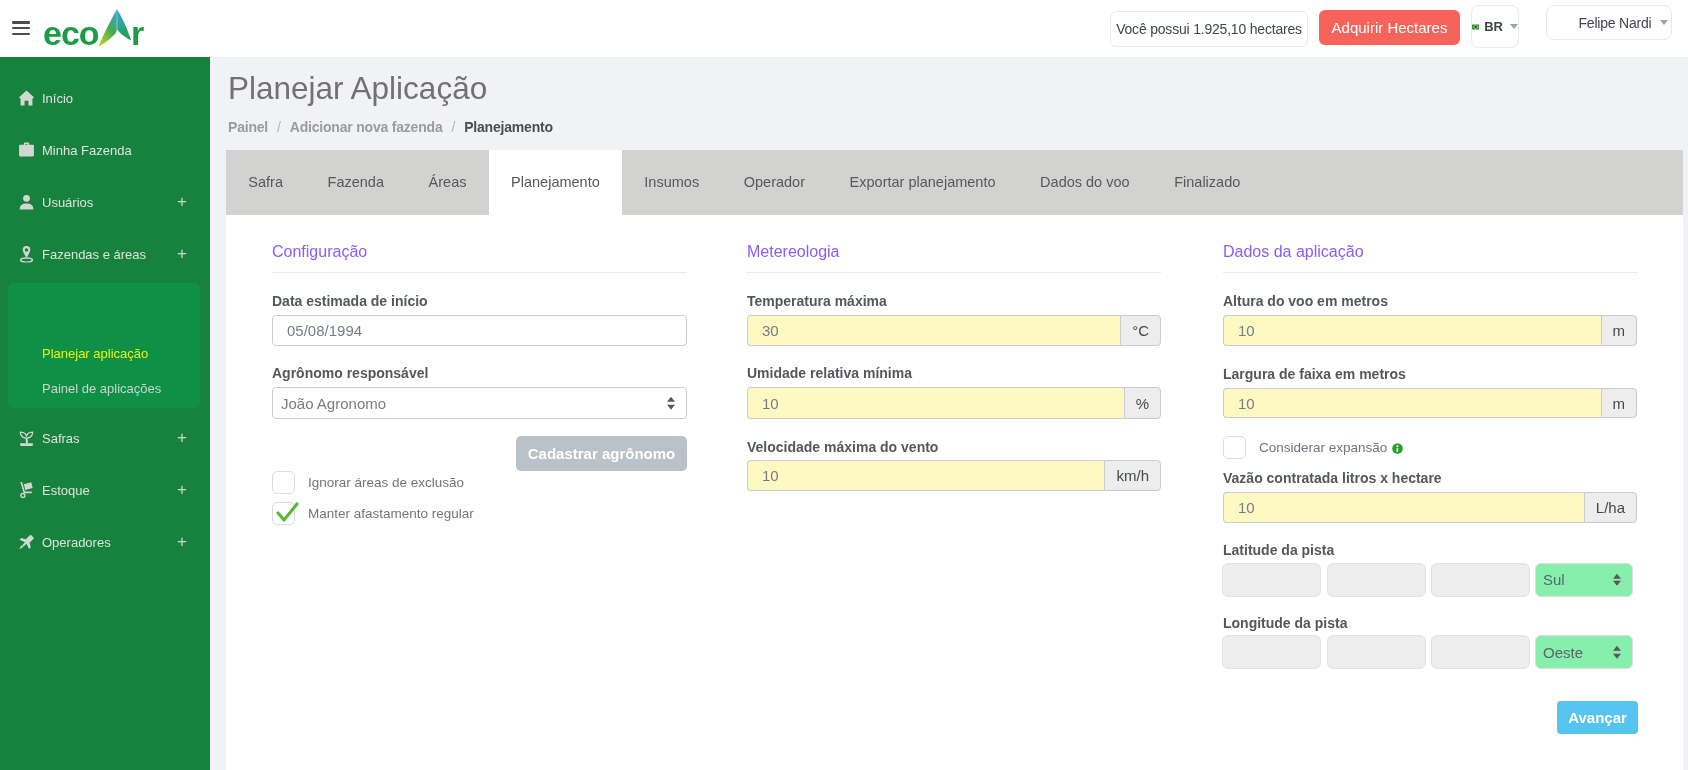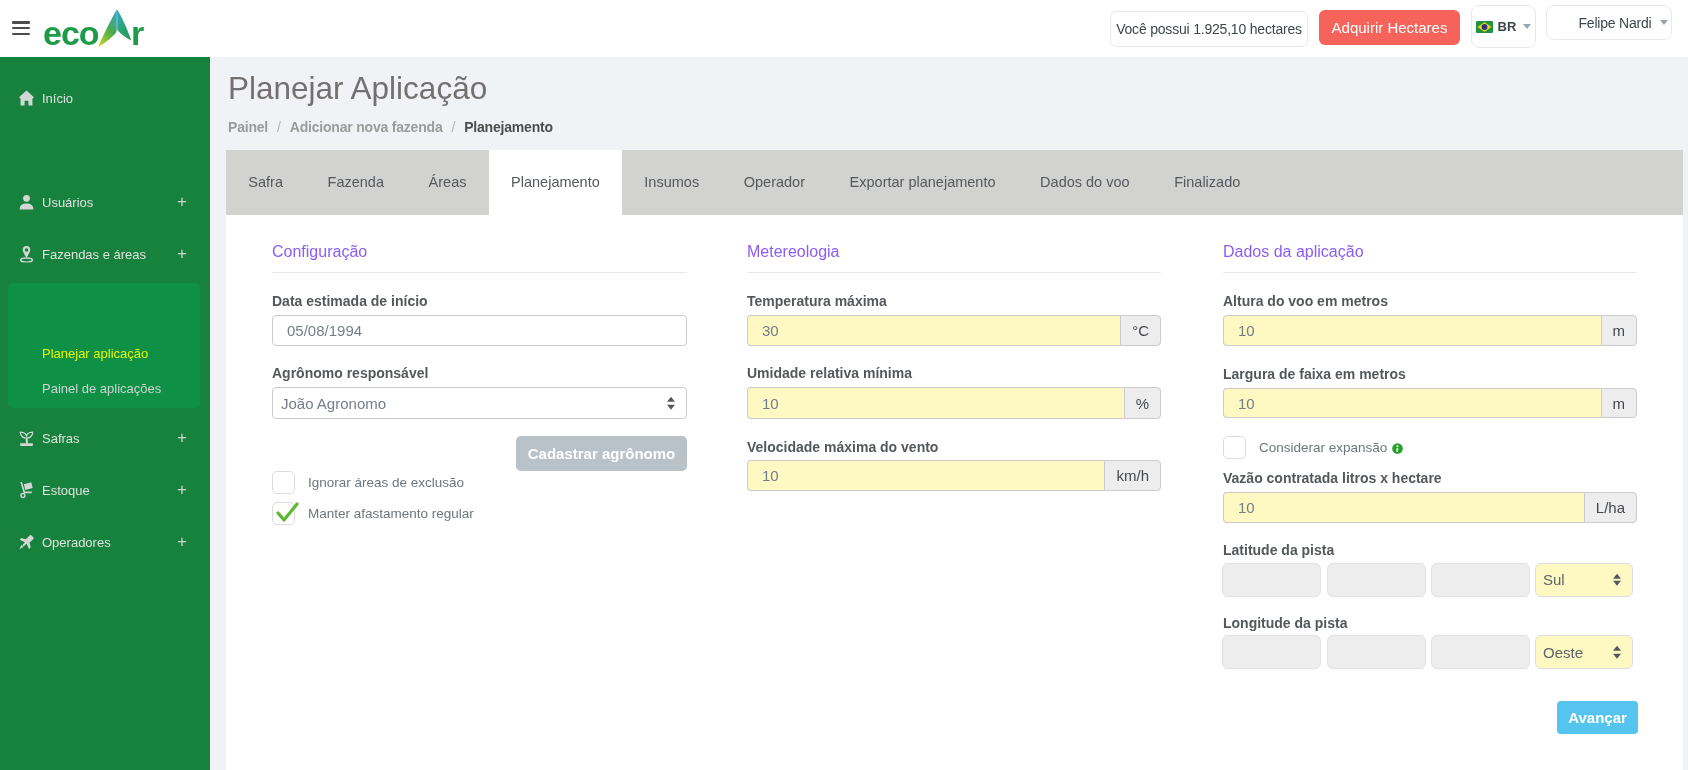--- a/index.html
+++ b/index.html
@@ -7,21 +7,21 @@
 html,body { width:1688px; height:770px; }
 body { font-family:"Liberation Sans",sans-serif; background:#f0f2f6; position:relative; overflow:hidden; }
 
 
 .header { position:absolute; top:0; left:0; width:1688px; height:57px; background:#fff; }
 .burger { position:absolute; left:12px; top:21px; width:18px; height:14px; }
 .burger div { height:2.6px; background:#4d4d4d; border-radius:1px; margin-bottom:3.3px; }
 .hbtn { position:absolute; background:#fff; border:1px solid #e9e9ec; border-radius:6px; color:#40464e; font-size:14px; letter-spacing:-0.2px; white-space:nowrap; display:flex; align-items:center; justify-content:center; }
 .btn-hect { left:1110px; top:11px; width:198px; height:36px; }
 .btn-red { position:absolute; left:1319px; top:10px; width:141px; height:35px; background:#f6635b; border-radius:6px; color:#fff; font-size:15px; white-space:nowrap; display:flex; align-items:center; justify-content:center; }
-.btn-br { left:1471px; top:5px; width:65px; height:43px; border-radius:8px; font-weight:bold; font-size:13px; letter-spacing:0; gap:5px; }
+.btn-br { left:1471px; top:5px; width:48px; height:43px; border-radius:8px; font-weight:bold; font-size:13px; letter-spacing:0; gap:5px; }
 .btn-user { left:1546px; top:5px; width:126px; height:35px; border-radius:8px; font-size:14px;padding-left:28px; }
 .caret { display:inline-block; width:0; height:0; border-left:4.5px solid transparent; border-right:4.5px solid transparent; border-top:5.5px solid #9aa3ac; margin-left:8px; }
 
 
 .sidebar { position:absolute; top:57px; left:0; width:210px; height:713px; background:#17813e; }
 .menu-item { position:absolute; left:0; width:210px; height:52px; color:#dfe3dd; font-size:13px; }
 .menu-item .ic { position:absolute; left:18px; top:50%; transform:translateY(-50%); width:17px; height:17px; }
 .menu-item .txt { position:absolute; left:42px; top:50%; transform:translateY(-50%); }
 .menu-item .plus { position:absolute; right:23px; top:50%; transform:translateY(-50%); font-size:17px; font-weight:300; color:#cfd5cf; }
 .hlbox { position:absolute; left:8px; top:226px; width:192px; height:125px; background:#0e9147; border-radius:5px; }
@@ -50,21 +50,21 @@
 .igroup .ga { border:1px solid #cbcbcb; border-radius:0 4px 4px 0; background:#ededed; font-size:15px; color:#45494d; display:flex; align-items:center; justify-content:center; padding:0 11px; }
 .fselect { position:absolute; border:1px solid #cbcbcb; border-radius:4px; background:#fff; font-size:15px; color:#747e88; padding-left:8px; display:flex; align-items:center; }
 .spin { position:absolute; right:11px; top:50%; transform:translateY(-50%); width:8px; }
 .spin div.u { width:0; height:0; border-left:4px solid transparent; border-right:4px solid transparent; border-bottom:5px solid #55595e; margin-bottom:2.5px; }
 .spin div.d { width:0; height:0; border-left:4px solid transparent; border-right:4px solid transparent; border-top:5px solid #55595e; }
 .chk { position:absolute; width:23px; height:23px; background:#fff; border:1px solid #dcdcdc; border-radius:5px; }
 .chklabel { position:absolute; font-size:13.5px; color:#6e767e; }
 .gbtn { position:absolute; background:#b9c1c9; border-radius:5px; color:#fff; font-weight:bold; font-size:15px; display:flex; align-items:center; justify-content:center; }
 .bluebtn { position:absolute; left:1557px; top:701px; width:81px; height:33px; background:#55c4ef; border-radius:4px; color:#fff; font-weight:bold; font-size:15px; display:flex; align-items:center; justify-content:center; }
 .dinput { position:absolute; border:1px solid #e2e2e2; border-radius:6px; background:#ededed; }
-.dselect { position:absolute; border:1px solid #dedede; border-radius:6px; background:#fef9c3; font-size:15px; color:#5c646c; padding-left:7px; display:flex; align-items:center; }
+.dselect { position:absolute; border:1px solid #dedede; border-radius:6px; background:#86efac; font-size:15px; color:#5c646c; padding-left:7px; display:flex; align-items:center; }
 </style>
 </head>
 <body>
 
 <div class="header">
   <div class="burger">
       <div></div>
       <div></div>
       <div></div>
     </div>
@@ -103,20 +103,26 @@
     </div>
 </div>
 
 <div class="sidebar">
   <div class="menu-item" style="top:15px">
     <svg class="ic" viewBox="0 0 16 16">
         <path d="M8 1 L15 7.2 L13.6 8.6 L13.6 15 L9.8 15 L9.8 10.5 L6.2 10.5 L6.2 15 L2.4 15 L2.4 8.6 L1 7.2 Z" fill="#d2d7d2"></path>
       </svg>
     <span class="txt">Início</span>
   </div>
+  <div class="menu-item" style="top:67px">
+    <svg class="ic" viewBox="0 0 16 16">
+        <path d="M5.5 3 L5.5 1.5 Q5.5 1 6 1 L10 1 Q10.5 1 10.5 1.5 L10.5 3 L14 3 Q15 3 15 4 L15 13 Q15 14 14 14 L2 14 Q1 14 1 13 L1 4 Q1 3 2 3 Z M7 3 L9 3 L9 2.3 L7 2.3 Z M1 7.5 L7 7.5 L7 6.5 L9 6.5 L9 7.5 L15 7.5 L15 8.8 L9 8.8 L9 9.8 L7 9.8 L7 8.8 L1 8.8 Z" fill="#d2d7d2"></path>
+      </svg>
+    <span class="txt">Minha Fazenda</span>
+  </div>
   <div class="menu-item" style="top:119px">
     <svg class="ic" viewBox="0 0 16 16">
         <circle cx="8" cy="4.5" r="3.2" fill="#d2d7d2"></circle>
         <path d="M1.5 15 Q1.5 9.5 8 9.5 Q14.5 9.5 14.5 15 Z" fill="#d2d7d2"></path>
       </svg>
     <span class="txt">Usuários</span>
     <span class="plus">+</span>
   </div>
   <div class="menu-item" style="top:171px">
     <svg class="ic" viewBox="0 0 16 16">

